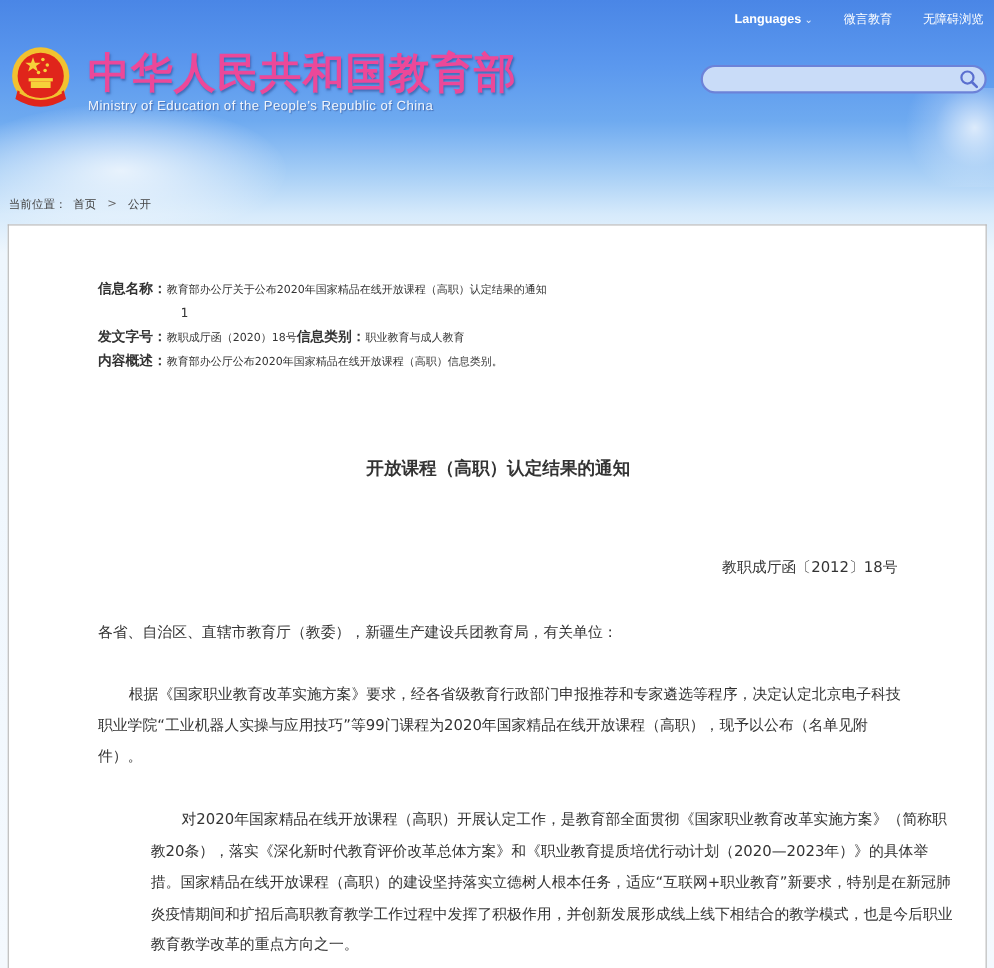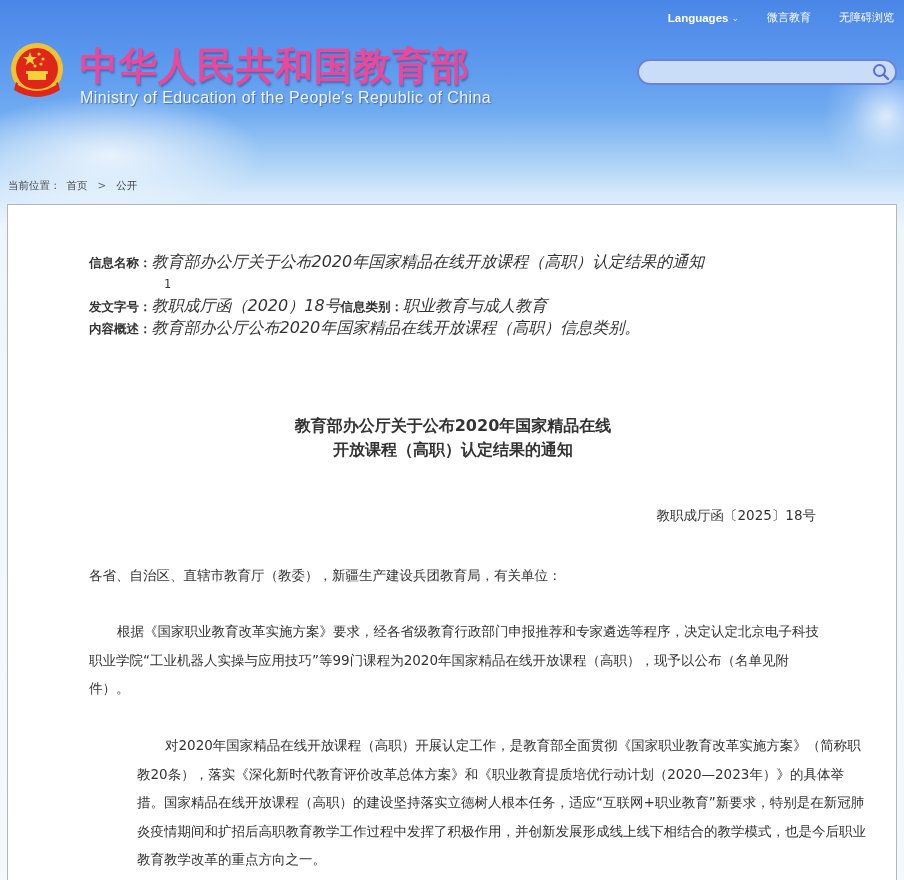--- a/index.html
+++ b/index.html
@@ -11,39 +11,39 @@
     color: #333;
   }
   .header { position: absolute; left: 0; top: 0; width: 904px; height: 175px; }
   .cloud1 { position:absolute; left:-40px; top:95px; width:300px; height:120px; border-radius:50%;
     background: radial-gradient(ellipse at center, rgba(255,255,255,0.75) 0%, rgba(255,255,255,0.25) 50%, rgba(255,255,255,0) 72%); }
   .dandelion { position:absolute; right:0; top:80px; width:90px; height:90px;
     background: radial-gradient(circle at 80% 40%, rgba(255,255,255,0.75) 0%, rgba(255,255,255,0.2) 40%, rgba(255,255,255,0) 70%); }
   .emblem { position:absolute; left:8px; top:42px; width:58px; height:62px; }
   .logo-cn { position:absolute; left:80px; top:44px; font-size:38px; font-weight:bold; color:#ec4899;
     letter-spacing:1px; text-shadow: 1px 2px 2px rgba(40,70,140,0.55); line-height:44px; white-space:nowrap; }
-  .logo-en { position:absolute; left:80px; top:89px; font-size:16px; color:#f1f5fb; letter-spacing:0.4px;
+  .logo-en { position:absolute; left:80px; top:89px; font-size:12px; color:#f1f5fb; letter-spacing:0.4px;
     text-shadow: 1px 1px 1px rgba(40,70,140,0.6); white-space:nowrap; font-family:"Liberation Sans", sans-serif; }
   .top-links { position:absolute; right:10px; top:10px; display:flex; gap:28px; font-size:11px; color:#fff; align-items:center; }
   .top-links span { cursor:pointer; }
   .lang { font-family:"Liberation Sans", sans-serif; font-weight:bold; font-size:11.5px; display:flex; align-items:center; gap:3px; }
   .lang .chev { font-size:9px; font-weight:normal; opacity:0.85; }
   .search { position:absolute; left:637px; top:59px; width:260px; height:26px; border-radius:13px;
     background:#c9dcf8; border:2px solid #6c82d8; }
   .search input { position:absolute; left:10px; top:2px; width:215px; height:18px; border:none; background:transparent; outline:none; font-size:12px; }
   .search .sicon { position:absolute; right:4px; top:1px; width:20px; height:20px; }
   .breadcrumb { position:absolute; left:8px; top:179px; font-size:10.5px; color:#444; display:flex; gap:6px; }
   .breadcrumb .sep { color:#666; padding: 0 4px; }
   .content { position:absolute; left:7px; top:204px; width:890px; height:700px; background:#fff;
     border:1px solid #b5b5b5; border-bottom:none; }
   .meta { position:absolute; left:81px; top:46px; font-size:12px; color:#333; }
   .meta-row { position:relative; height:22px; line-height:22px; white-space:nowrap; font-family:"DejaVu Sans Mono", monospace; }
   .meta .lbl { font-weight:bold; color:#333; font-family:Liberation Sans, sans-serif; font-size:12.5px; }
   .meta .val { font-family:"DejaVu Sans Mono", monospace; font-size:11.5px; }
-  .meta .cnval { font-family:"DejaVu Sans", sans-serif; font-size:16px;font-style:italic; }
+  .meta .cnval { font-family:"DejaVu Sans", sans-serif; font-size:10px; }
   .title { position:absolute; left:0; width:890px; top:209px; text-align:center; font-size:16px; font-weight:bold;
     color:#333; line-height:24px; }
   .docno { position:absolute; right:80px; top:302px; font-size:13.5px; color:#333; }
   .body-text { position:absolute; left:81px; width:730px; font-size:13.5px; color:#333; line-height:28.5px; }
   .p-salute { top:356px; }
   .p1 { top:412px; text-indent:28px; }
   .p2 { top:526px; text-indent:28px;margin-left:48px; }
 </style>
 </head>
 <body>
@@ -104,22 +104,21 @@
     </div>
     <div class="meta-row">
       <span class="lbl">发文字号：</span><span class="cnval">教职成厅函（2020）18号</span><span class="lbl">信息类别：</span><span class="cnval">职业教育与成人教育</span>
     </div>
     <div class="meta-row">
       <span class="lbl">内容概述：</span><span class="cnval">教育部办公厅公布2020年国家精品在线开放课程（高职）信息类别。</span>
     </div>
   </div>
 
   <div class="title">
-    <div>教育部办公厅关于公布2020年国家精品在线</div>
     <div>开放课程（高职）认定结果的通知</div>
   </div>
 
-  <div class="docno">教职成厅函〔2025〕18号</div>
+  <div class="docno">教职成厅函〔2012〕18号</div>
 
   <div class="body-text p-salute">各省、自治区、直辖市教育厅（教委），新疆生产建设兵团教育局，有关单位：</div>
   <div class="body-text p1">根据《国家职业教育改革实施方案》要求，经各省级教育行政部门申报推荐和专家遴选等程序，决定认定北京电子科技职业学院“工业机器人实操与应用技巧”等99门课程为2020年国家精品在线开放课程（高职），现予以公布（名单见附件）。</div>
   <div class="body-text p2">对2020年国家精品在线开放课程（高职）开展认定工作，是教育部全面贯彻《国家职业教育改革实施方案》（简称职教20条），落实《深化新时代教育评价改革总体方案》和《职业教育提质培优行动计划（2020—2023年）》的具体举措。国家精品在线开放课程（高职）的建设坚持落实立德树人根本任务，适应“互联网+职业教育”新要求，特别是在新冠肺炎疫情期间和扩招后高职教育教学工作过程中发挥了积极作用，并创新发展形成线上线下相结合的教学模式，也是今后职业教育教学改革的重点方向之一。</div>
 </div>
 
 </body></html>

